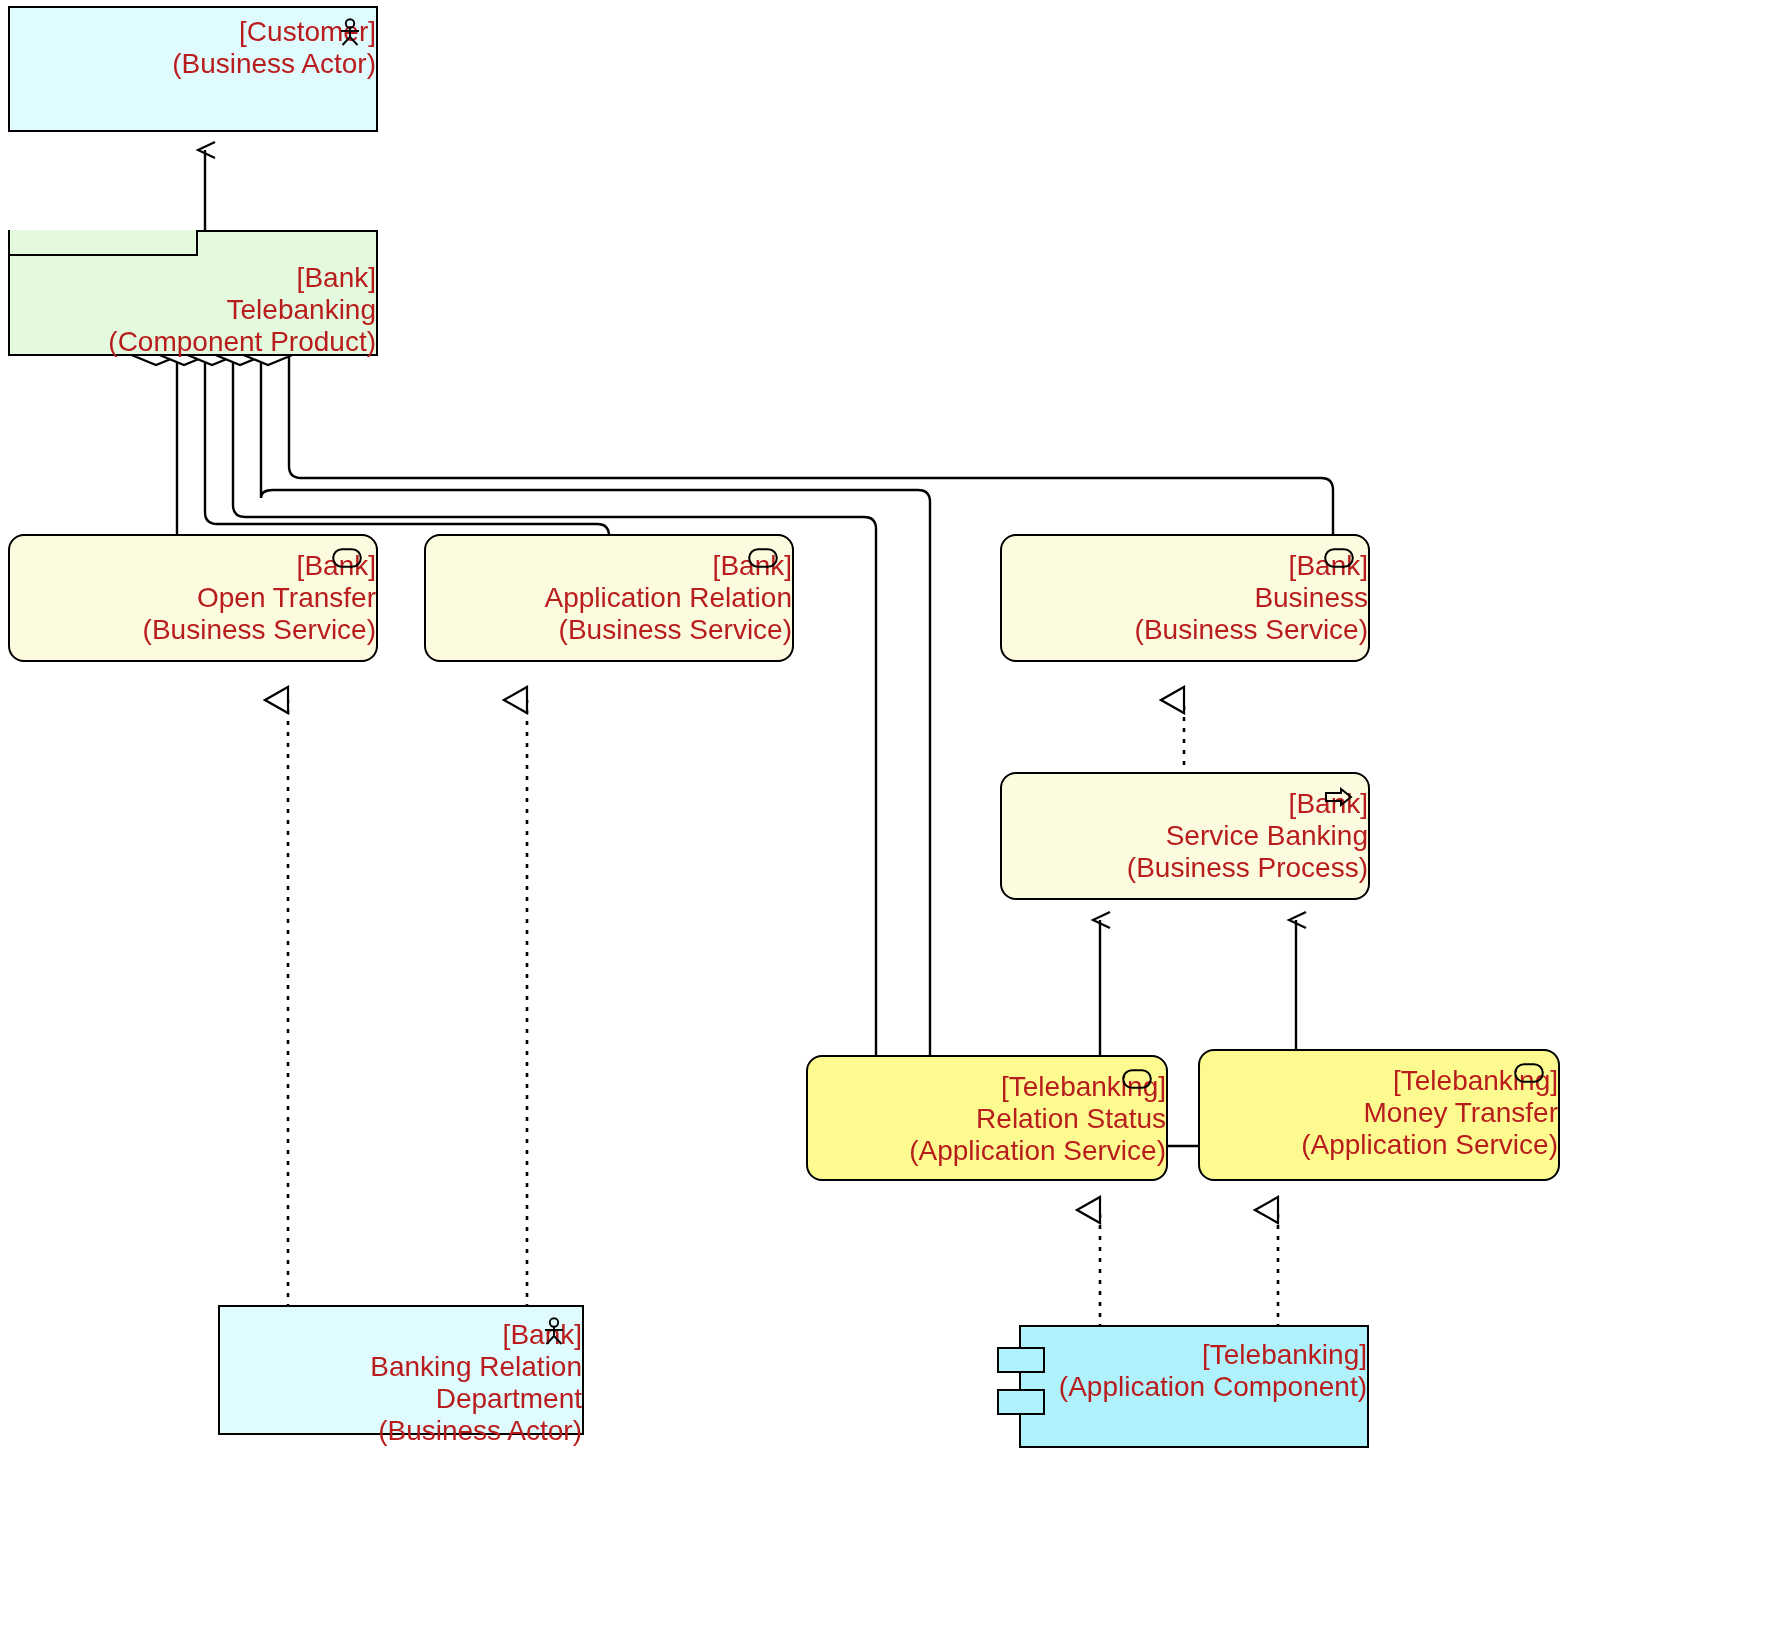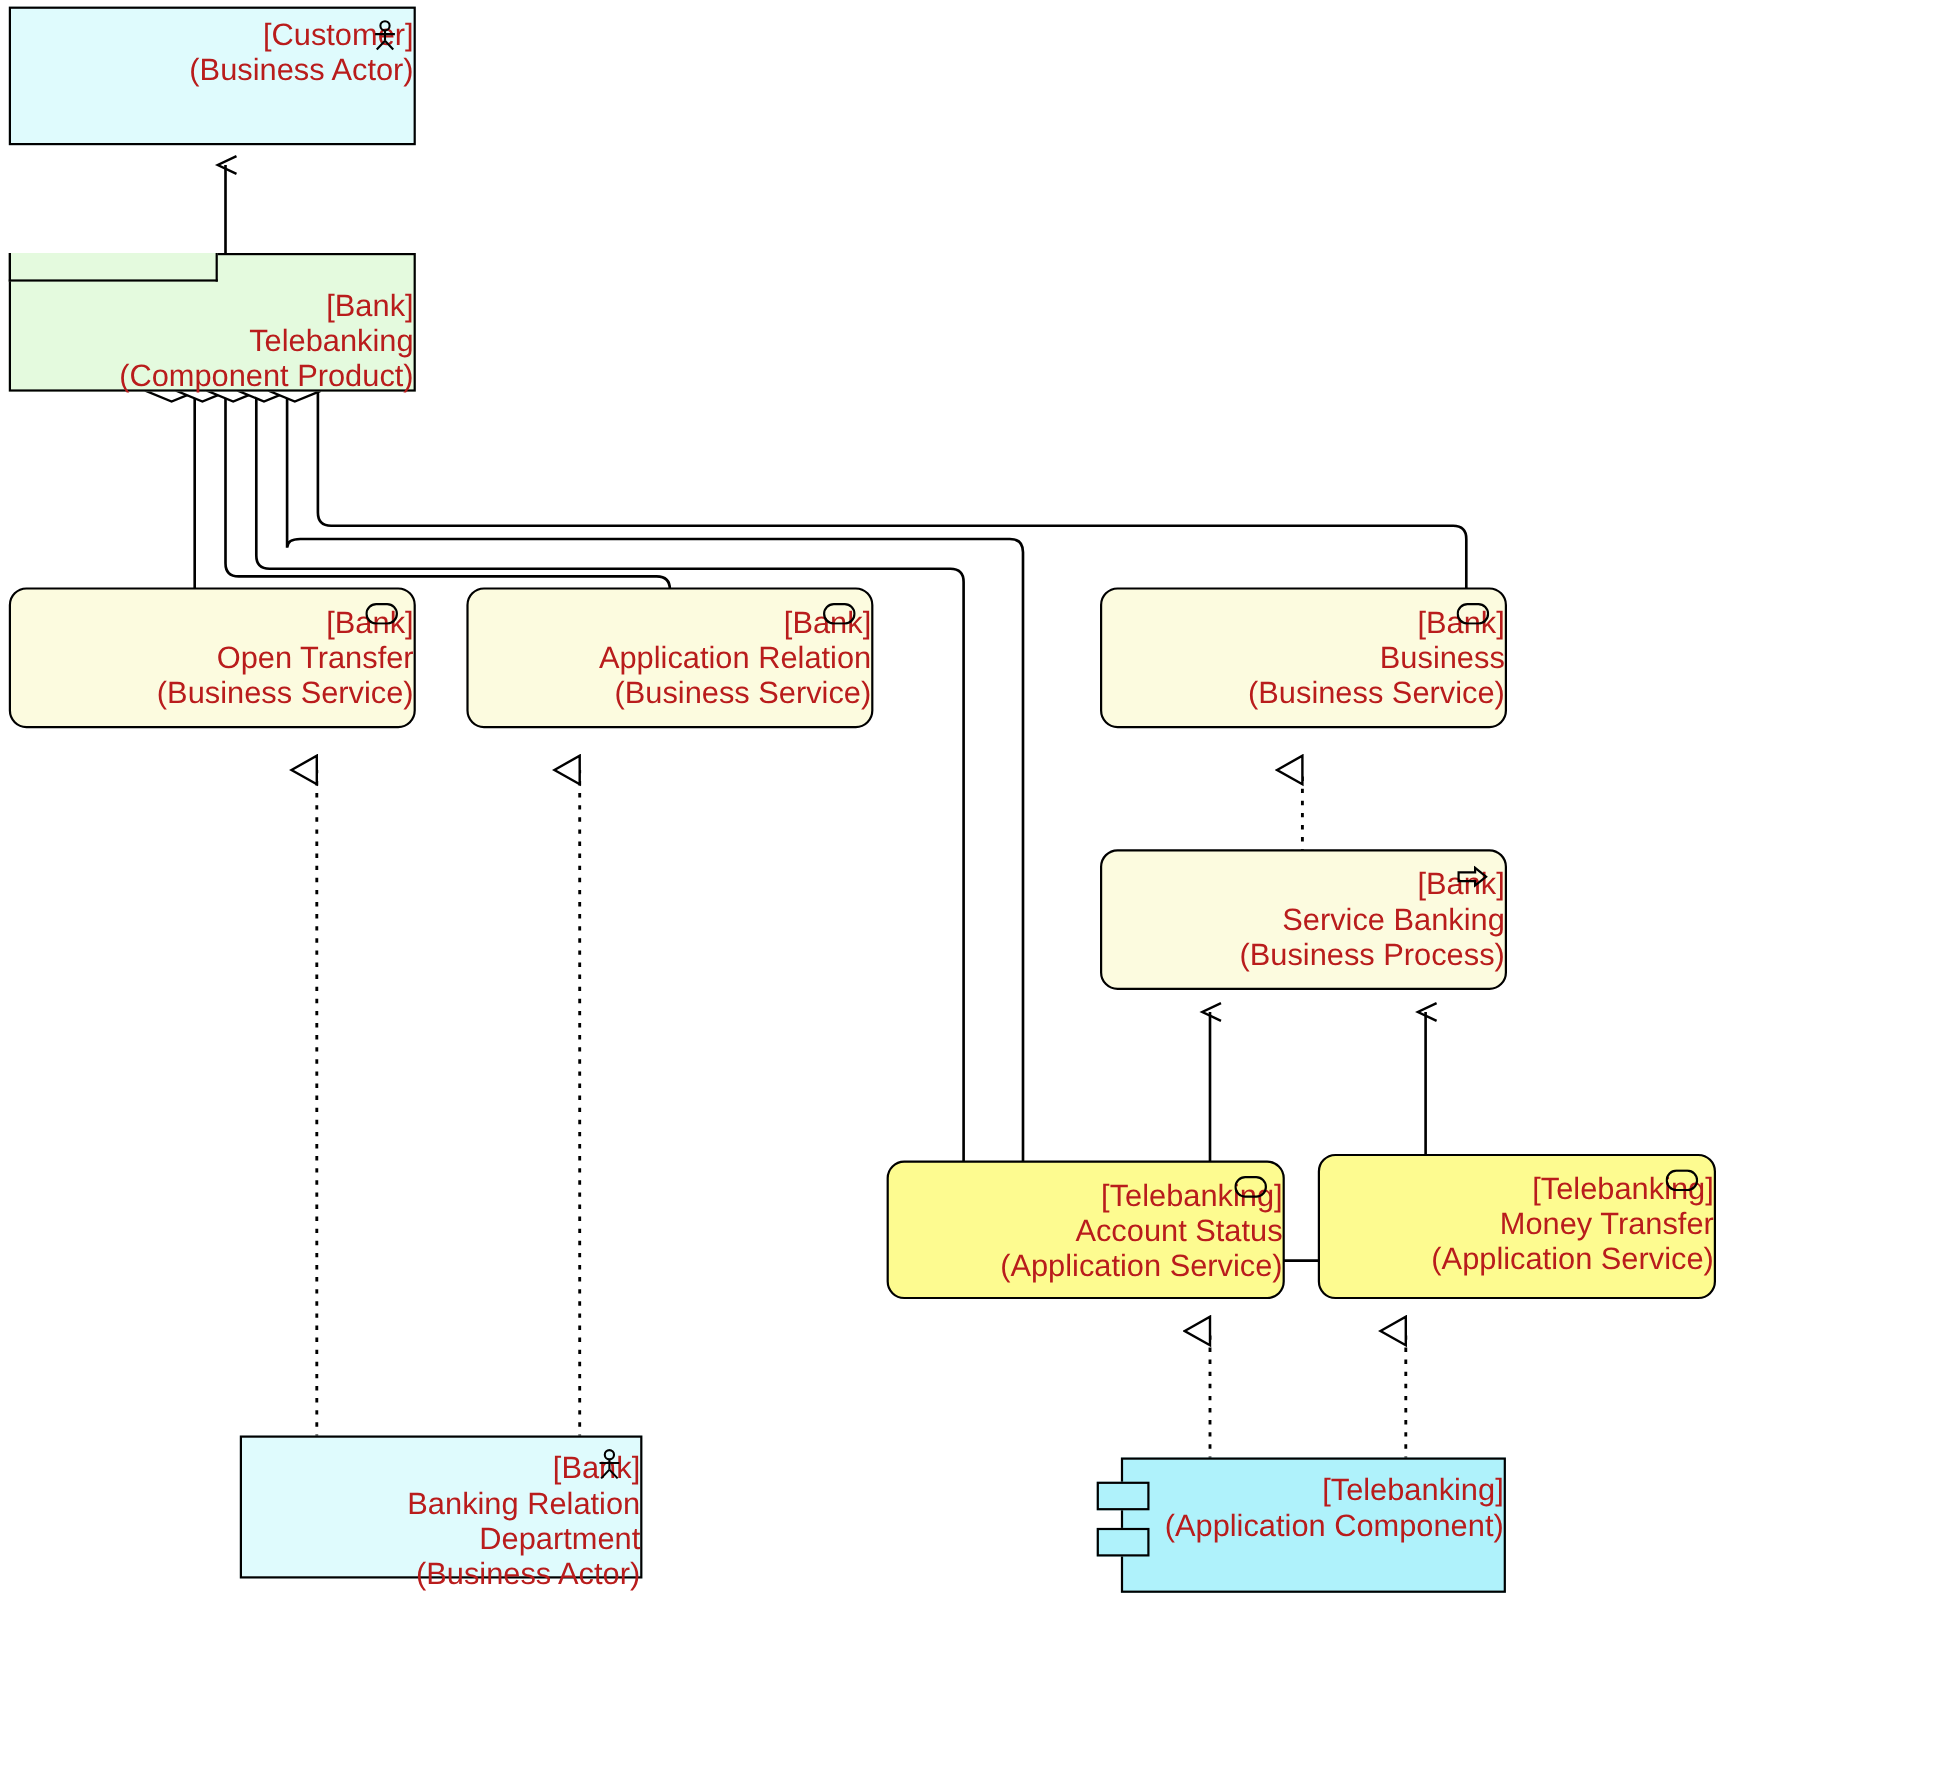--- a/index.html
+++ b/index.html
@@ -221,21 +221,21 @@
         <line x1="14" y1="9.8" x2="14" y2="19" stroke="#000" stroke-width="1.9"></line>
         <line x1="5" y1="13" x2="23" y2="13" stroke="#000" stroke-width="1.9"></line>
         <line x1="14" y1="19" x2="6.5" y2="27" stroke="#000" stroke-width="1.9"></line>
         <line x1="14" y1="19" x2="21.5" y2="27" stroke="#000" stroke-width="1.9"></line>
       </svg>
     </span>
   </div>
 
   <div class="node rr" style="left:806px; top:1055px; width:362px; height:126px; background:#fdfb90; padding-top:14px;">
     <span class="line">[Telebanking]</span>
-    <span class="line">Account Status</span>
+    <span class="line">Relation Status</span>
     <span class="line">(Application Service)</span>
     <span class="badge" style="top:12px;right:14px;width:30px;height:20px;">
       <svg width="30" height="20" viewBox="0 0 30 20">
         <rect x="1.2" y="1.2" width="27.6" height="17.6" rx="8.8" ry="8.8" fill="none" stroke="#000" stroke-width="2"></rect>
       </svg>
     </span>
   </div>
 
   <div class="node rr" style="left:1198px; top:1049px; width:362px; height:132px; background:#fdfb90; padding-top:14px;">
     <span class="line">[Telebanking]</span>

